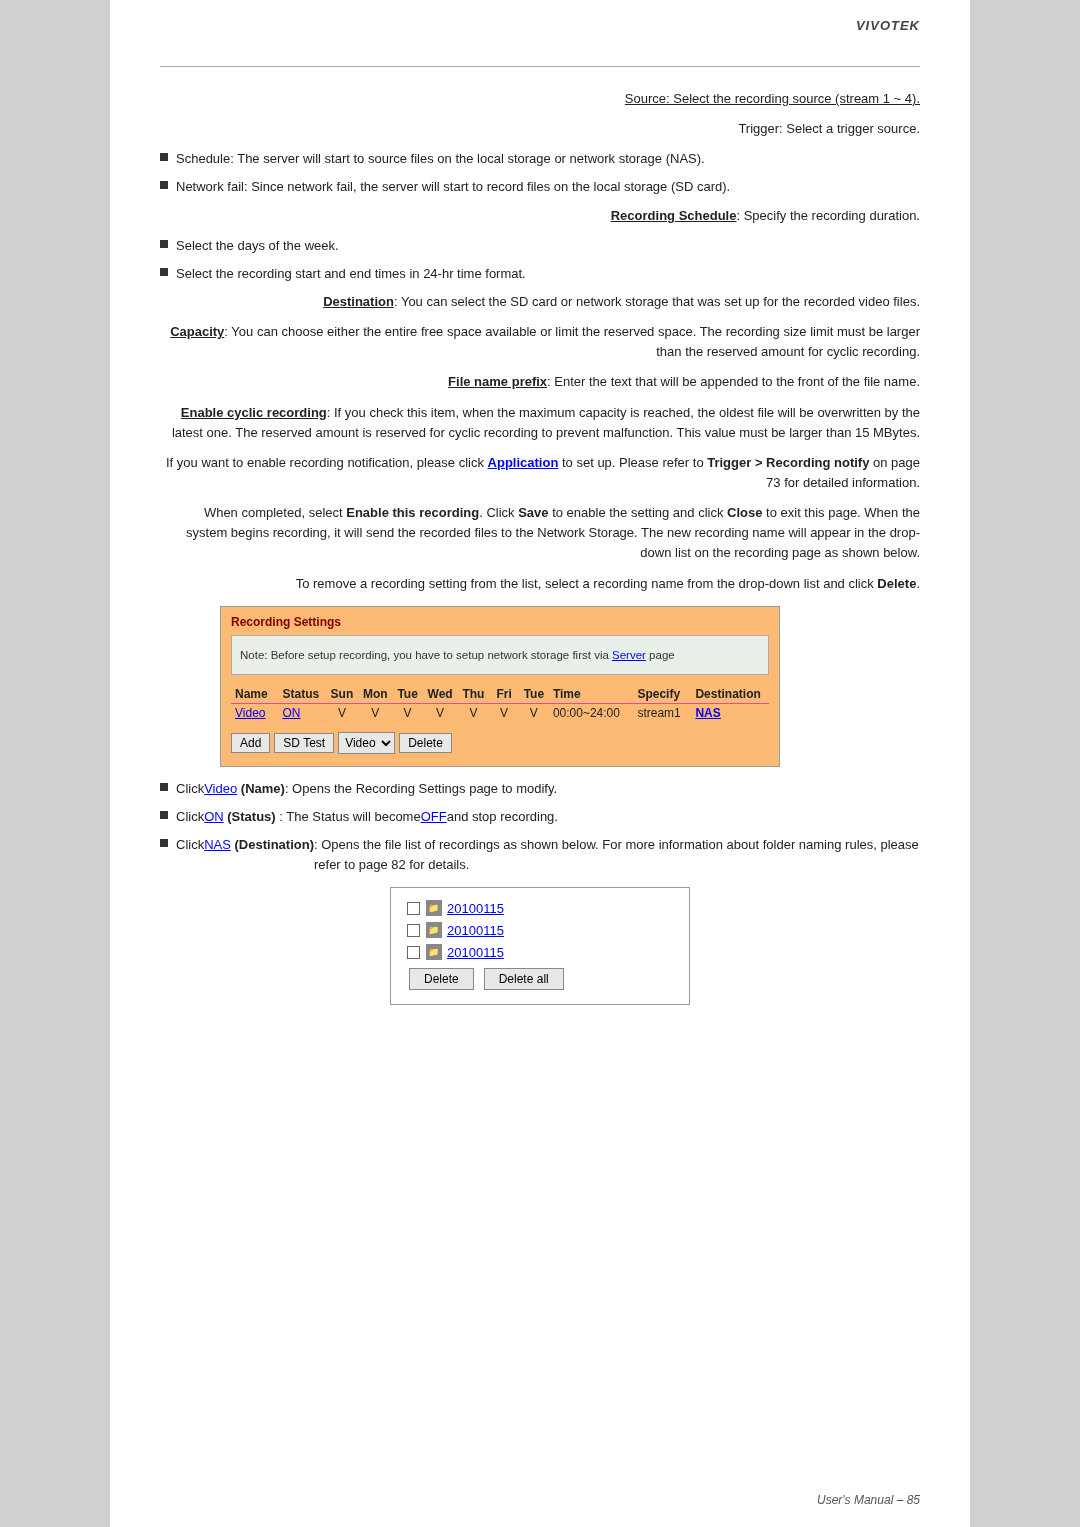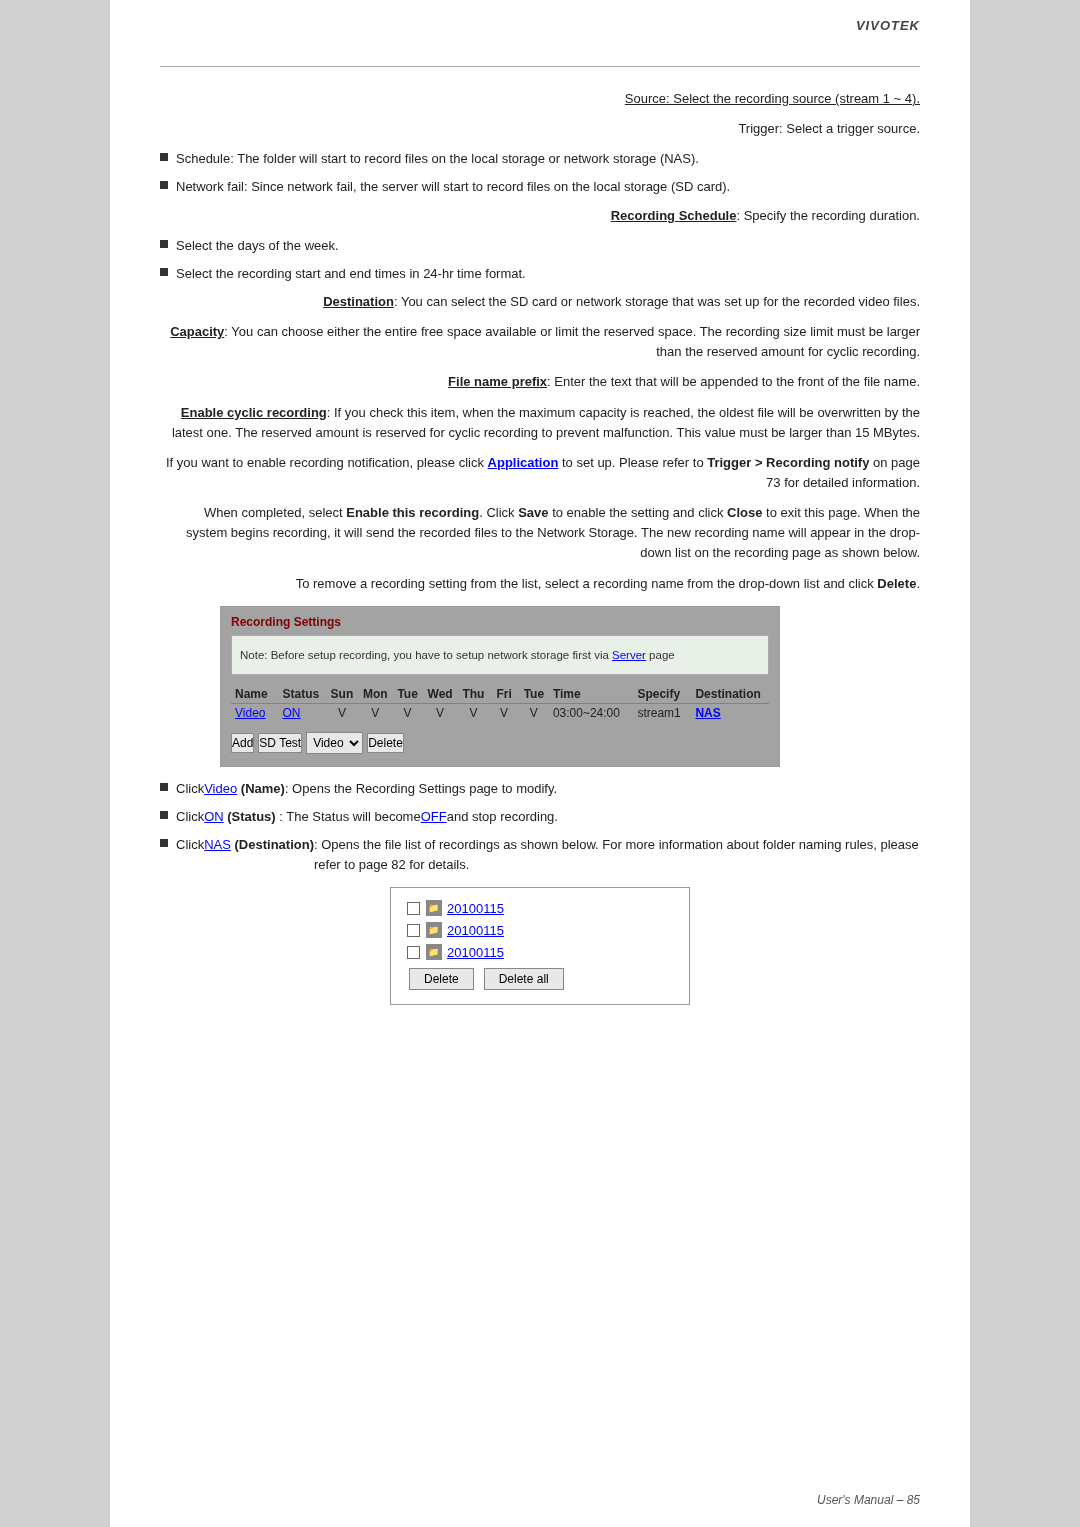--- a/index.html
+++ b/index.html
@@ -57,21 +57,21 @@
       margin-right: 8px;
       flex-shrink: 0;
     }
     .link { color: #00f; text-decoration: underline; cursor: pointer; }
     .bold { font-weight: bold; }
     .recording-settings-box {
       border: 1px solid #999;
       margin: 12px 0 12px 60px;
       padding: 8px 10px 12px 10px;
       width: 560px;
-      background: #a3a3a3;
+      background: #fdba74;
     }
     .rs-title {
       color: #800000;
       font-size: 12px;
       font-weight: bold;
       margin-bottom: 6px;
     }
     .rs-note {
       background: #e8f0e8;
       border: 1px solid #aaa;
@@ -103,21 +103,21 @@
     .rs-table .col-dest { width: 70px; }
     .rs-buttons {
       margin-top: 10px;
       display: flex;
       gap: 4px;
       align-items: center;
     }
     .rs-btn {
       border: 1px solid #888;
       background: #e8e8e8;
-      padding: 2px 0;
+      padding: 2px 8px;
       font-size: 12px;
       cursor: pointer;
     }
     .rs-select {
       border: 1px solid #888;
       background: #e8e8e8;
       padding: 2px 2px;
       font-size: 12px;
     }
     .file-list-box {
@@ -184,21 +184,21 @@
   <div class="header-line"></div>
 
   <p>
     <span class="underline">Source: Select the recording source (stream 1 ~ 4).</span>
   </p>
 
   <p>Trigger: Select a trigger source.</p>
 
   <div class="bullet-item">
     <span class="bullet-square"></span>
-    <span>Schedule: The folder will start to record files on the local storage or network storage (NAS).</span>
+    <span>Schedule: The server will start to source files on the local storage or network storage (NAS).</span>
   </div>
 
   <div class="bullet-item">
     <span class="bullet-square"></span>
     <span>Network fail: Since network fail, the server will start to record files on the local storage (SD card).</span>
   </div>
 
   <p>
     <span class="underline bold">Recording Schedule</span><span>: Specify the recording duration.</span>
   </p>
@@ -267,21 +267,21 @@
         <tr>
           <td><span class="link">Video</span></td>
           <td><span class="link">ON</span></td>
           <td class="col-day">V</td>
           <td class="col-day">V</td>
           <td class="col-day">V</td>
           <td class="col-day">V</td>
           <td class="col-day">V</td>
           <td class="col-day">V</td>
           <td class="col-day">V</td>
-          <td>03:00~24:00</td>
+          <td>00:00~24:00</td>
           <td>stream1</td>
           <td><span class="link bold">NAS</span></td>
         </tr>
       </tbody>
     </table>
     <div class="rs-buttons">
       <button class="rs-btn">Add</button>
       <button class="rs-btn">SD Test</button>
       <select class="rs-select">
         <option>Video</option>

